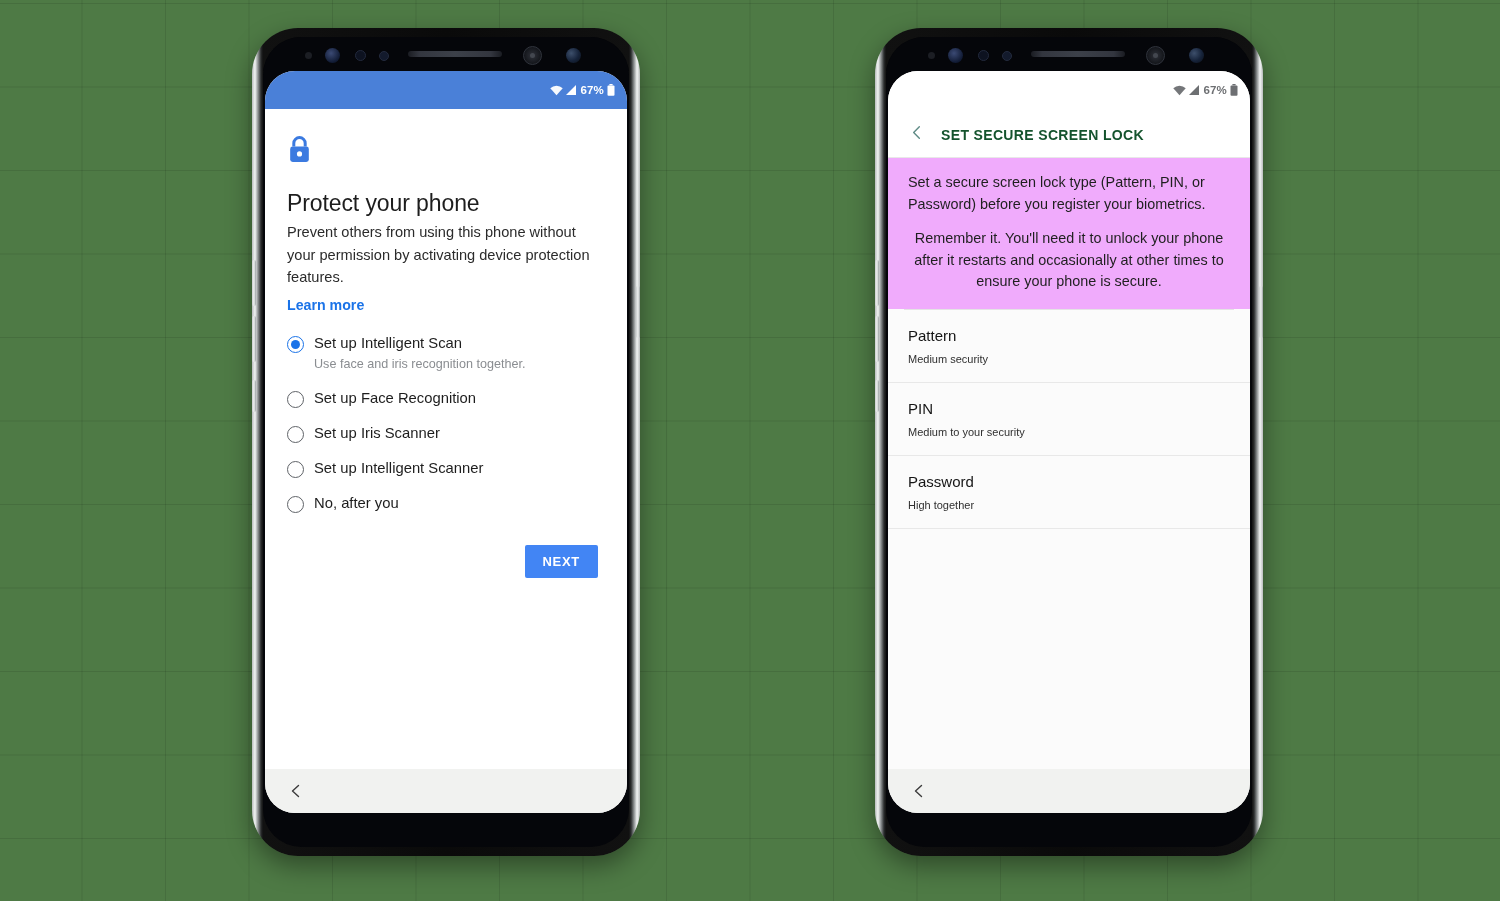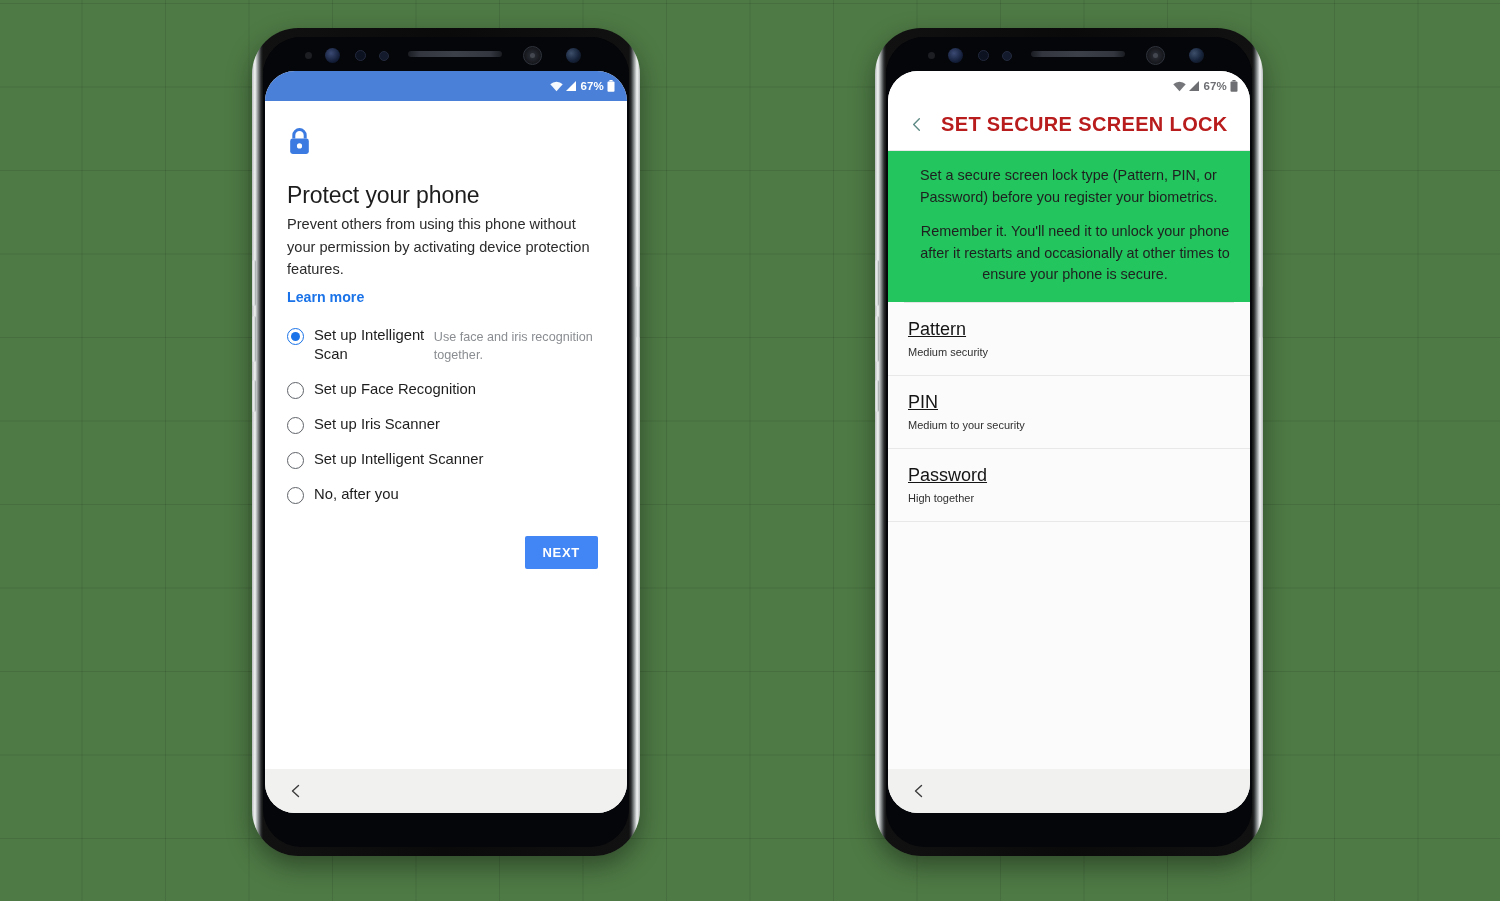--- a/index.html
+++ b/index.html
@@ -81,21 +81,21 @@
     position: absolute;
     left: 2px; right: 2px;
     top: 34px; bottom: 34px;
     border-radius: 30px;
     overflow: hidden;
     background: #ffffff;
     display: flex; flex-direction: column;
   }
 
   .statusbar {
-    height: 30px;
+    height: 38px;
     display: flex; align-items: center; justify-content: flex-end;
     padding-right: 12px; gap: 3px;
     flex: 0 0 auto;
   }
   .statusbar.blue { background: #4a80d8; }
   .statusbar.light { background: #ffffff; }
   .sb-text { font-size: 11.5px; font-weight: bold; letter-spacing: .2px; }
   .statusbar.blue .sb-text, .statusbar.blue svg { color: #ffffff; fill: #ffffff; }
   .statusbar.light .sb-text, .statusbar.light svg { color: #6d6f72; fill: #6d6f72; }
 
@@ -133,54 +133,55 @@
     flex: 0 0 auto; width: 17px; height: 17px; border-radius: 50%;
     border: 1.7px solid #5f6368; margin-top: 2px; position: relative;
     background: #fff;
   }
   .radio.checked { border-color: #1a73e8; }
   .radio.checked::after {
     content: ""; position: absolute; left: 50%; top: 50%;
     width: 9px; height: 9px; margin: -4.5px 0 0 -4.5px;
     border-radius: 50%; background: #1a73e8;
   }
-  .opt-text { display: flex; }
+  .opt-text { display: flex; flex-direction: column; }
   .opt-label { font-size: 14.8px; color: #1d1d1d; line-height: 19px; }
   .opt-sub { font-size: 12.6px; color: #8a8d91; line-height: 18px; margin-top: 2px; }
   .next-row { display: flex; justify-content: flex-end; margin-top: 24px; padding-right: 7px; }
   .next-btn {
     background: #4285f4; color: #fff;
     font-size: 13px; font-weight: bold; letter-spacing: .7px;
     padding: 9px 18px; border: none; border-radius: 2px;
     cursor: pointer; font-family: "Liberation Sans", sans-serif;
   }
 
   
   .p2-screen { background: #fbfbfb; }
   .p2-header {
     display: flex; align-items: center; gap: 16px;
     padding: 12px 20px 14px 20px;
     background: #ffffff;
     border-bottom: 1px solid #e8e8e8;
   }
   .hdr-chevron { width: 17px; height: 17px; color: #5f8b86; flex: 0 0 auto; }
   .hdr-title {
-    font-size: 20px; font-weight: bold; color: #b91c1c;
+    font-size: 14px; font-weight: bold; color: #14532d;
     letter-spacing: .35px;
-  }
-  .p2-desc { padding: 14px 20px 16px 32px; background: #22c55e; }
+    margin-top: 6px;
+  }
+  .p2-desc { padding: 14px 20px 16px 20px; background: #f0abfc; }
   .p2-desc p { font-size: 14.4px; color: #1f1f1f; line-height: 21.5px; }
   .p2-desc p + p { margin-top: 13px; text-align: center; }
   .p2-divider { height: 1px; background: #e4e4e4; margin: 0 16px; }
   .lock-item {
     padding: 15px 20px 14px 20px;
     border-bottom: 1px solid #e8e8e8;
     cursor: pointer; background: #fbfbfb;
   }
-  .lock-title { font-size: 18px; color: #151515; line-height: 22px; text-decoration: underline; }
+  .lock-title { font-size: 15px; color: #151515; line-height: 22px; }
   .lock-sub { font-size: 11px; color: #2f2f2f; margin-top: 3px; line-height: 18px; }
   .p2-filler { background: #fbfbfb; flex: 1; }
 </style>
 </head>
 <body>
 
 <div class="phone" style="left:252px; top:28px; width:388px; height:828px;">
   <div class="btn-notch" style="left:0; top:232px; height:46px;"></div>
   <div class="btn-notch" style="left:0; top:288px; height:46px;"></div>
   <div class="btn-notch" style="left:0; top:352px; height:32px;"></div>

